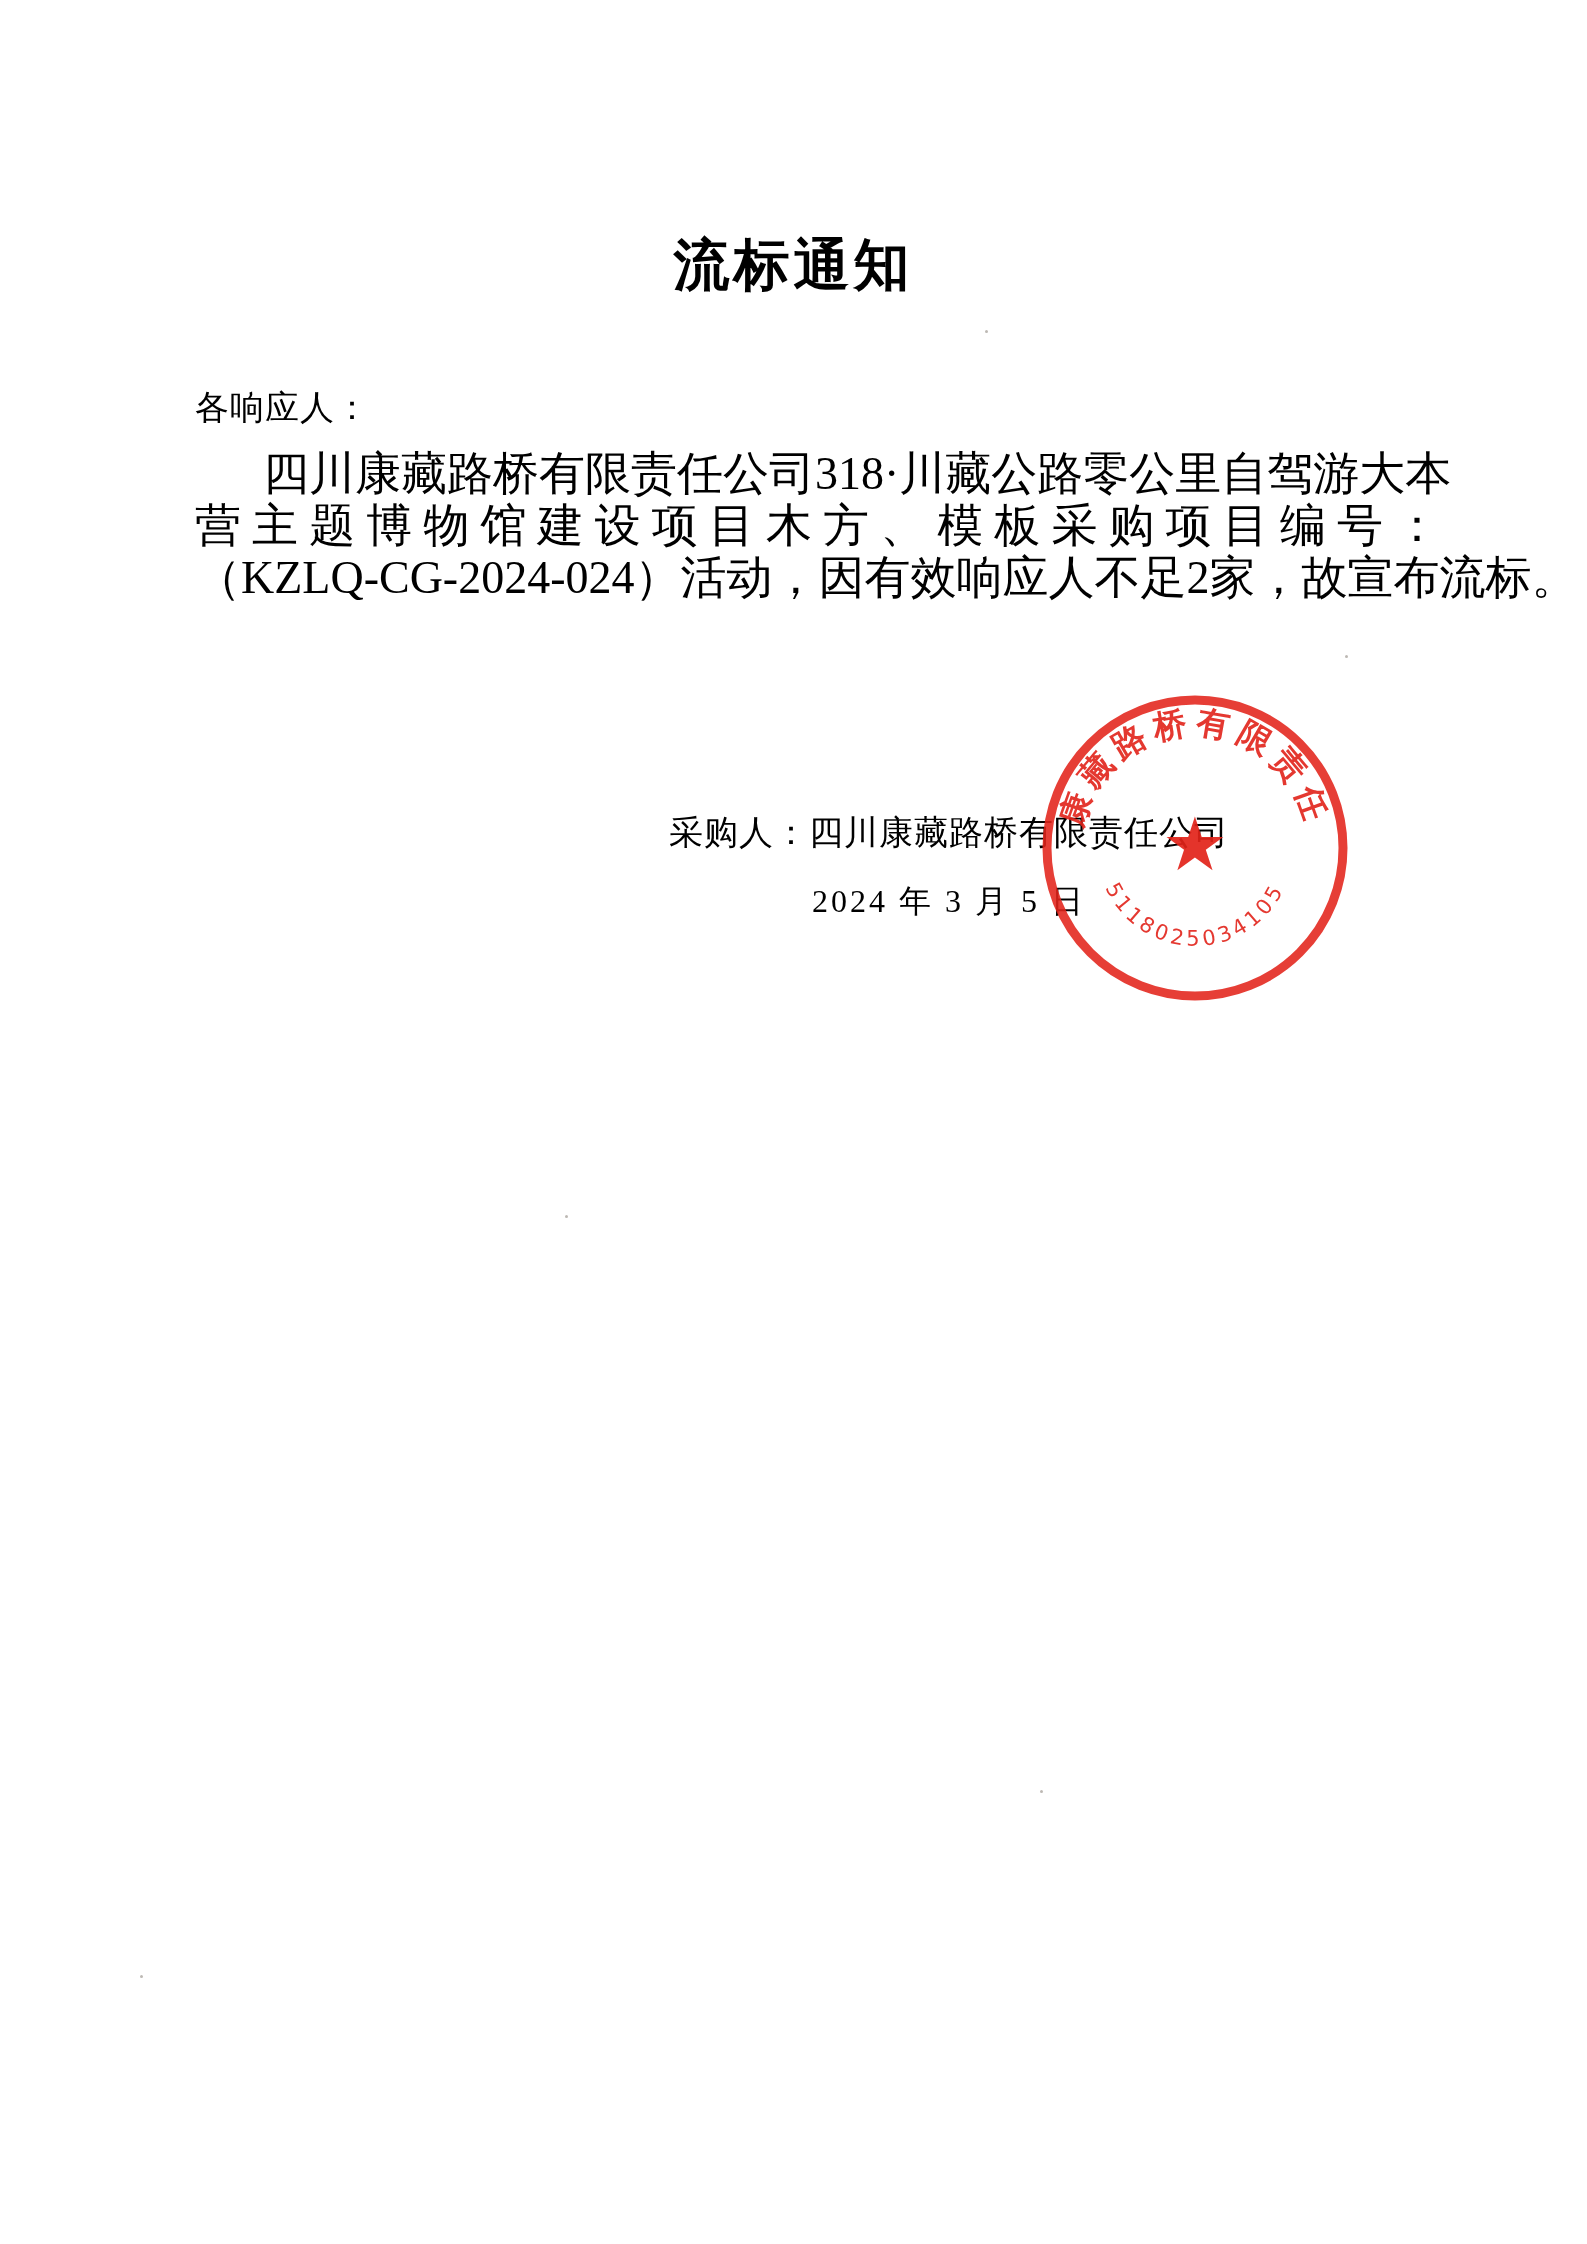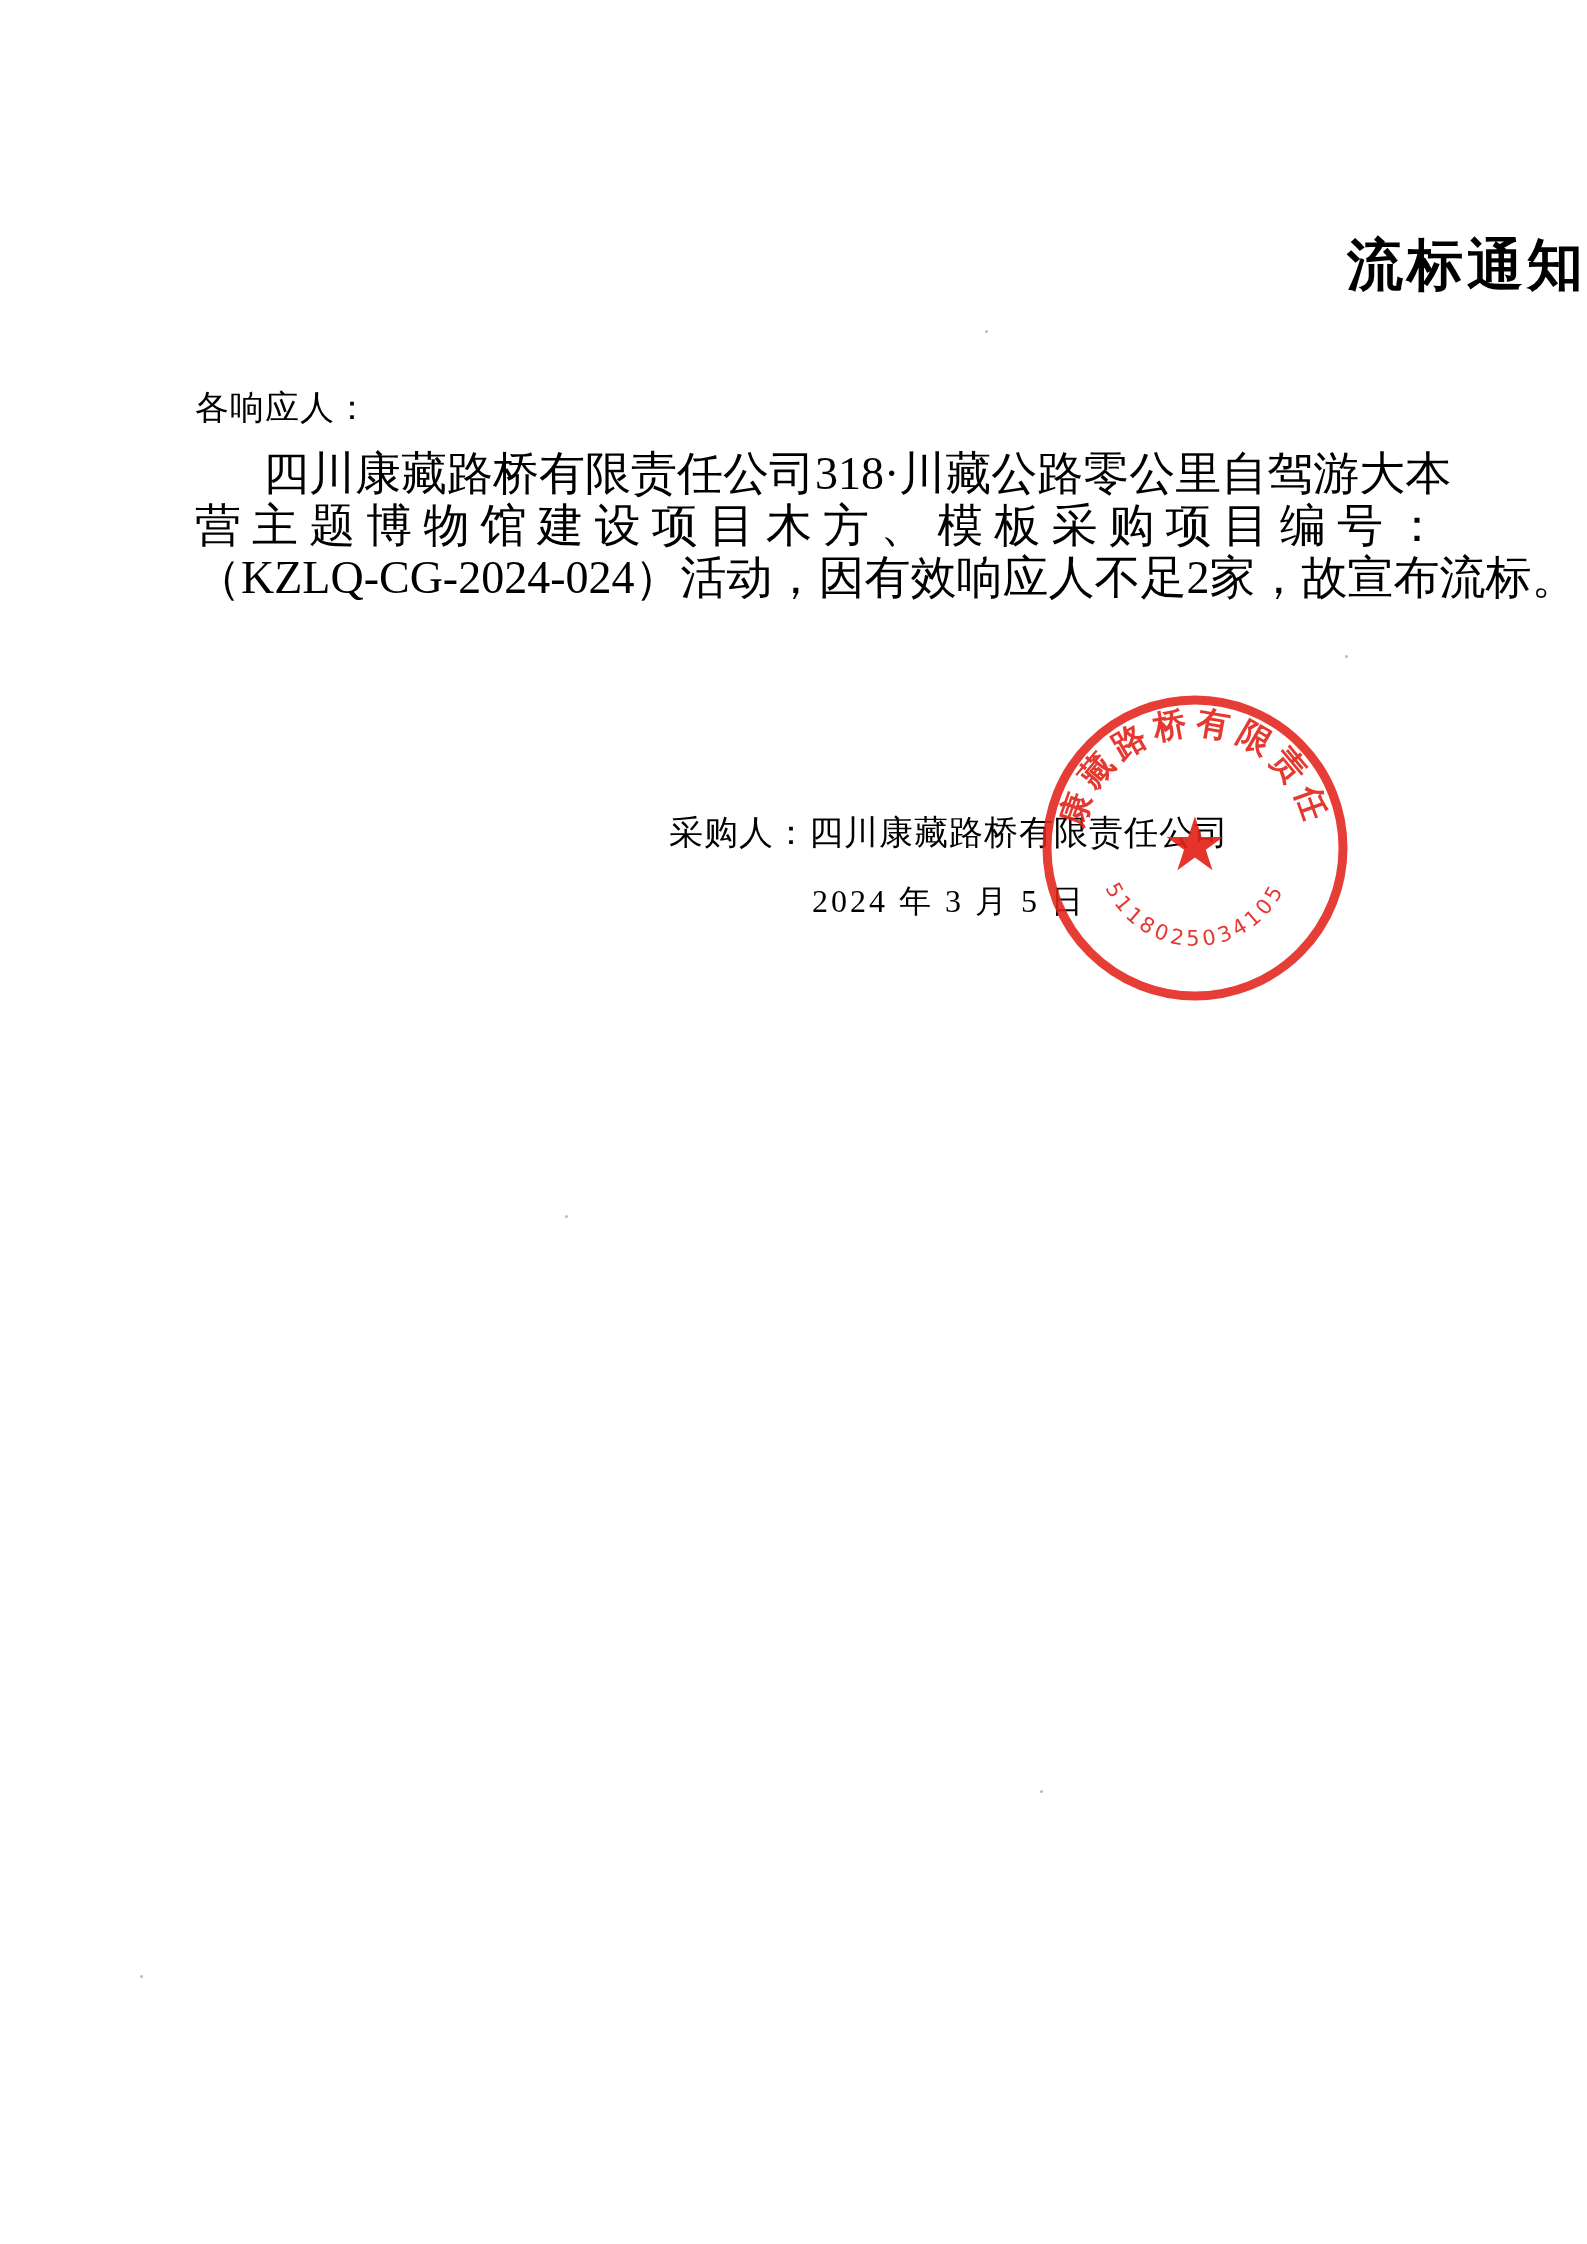--- a/index.html
+++ b/index.html
@@ -22,21 +22,21 @@
     height: 2244px;
     background: #ffffff;
     box-sizing: border-box;
   }
 
   .doc-title {
     position: absolute;
     top: 190px;
     left: 0;
     width: 1587px;
-    text-align: right;
+    text-align: center;
     font-size: 56px;
     font-weight: bold;
     letter-spacing: 4px;
     font-family: "DejaVu Serif", "Liberation Serif", serif;
   }
 
   .salutation {
     position: absolute;
     top: 385px;
     left: 195px;

